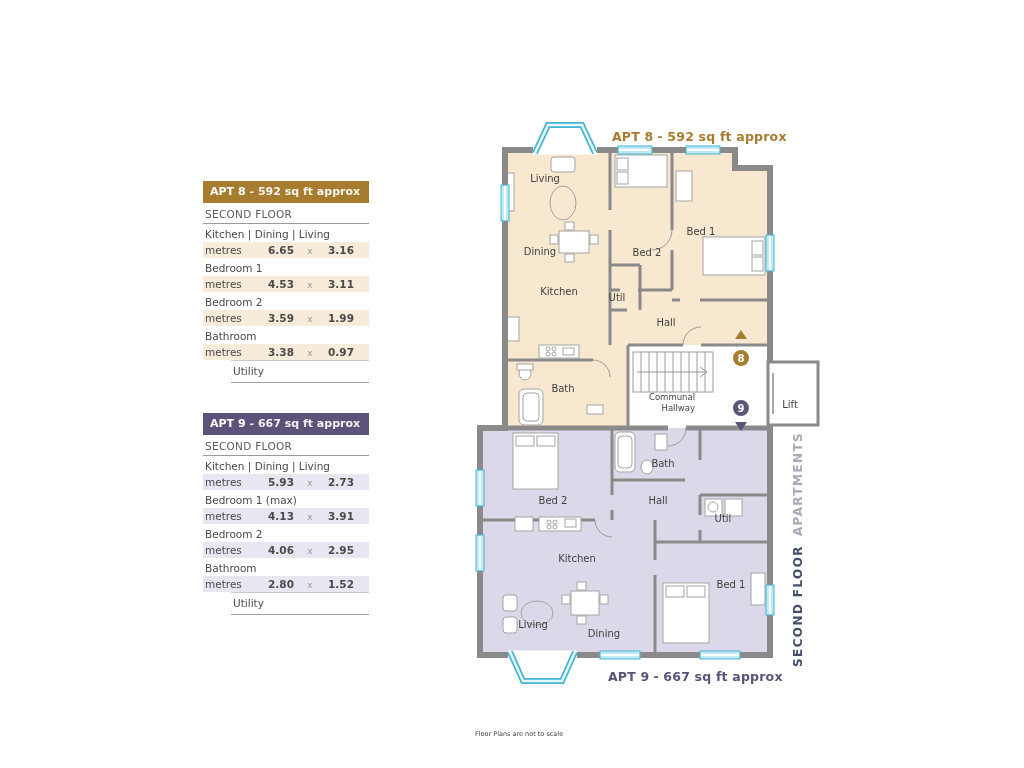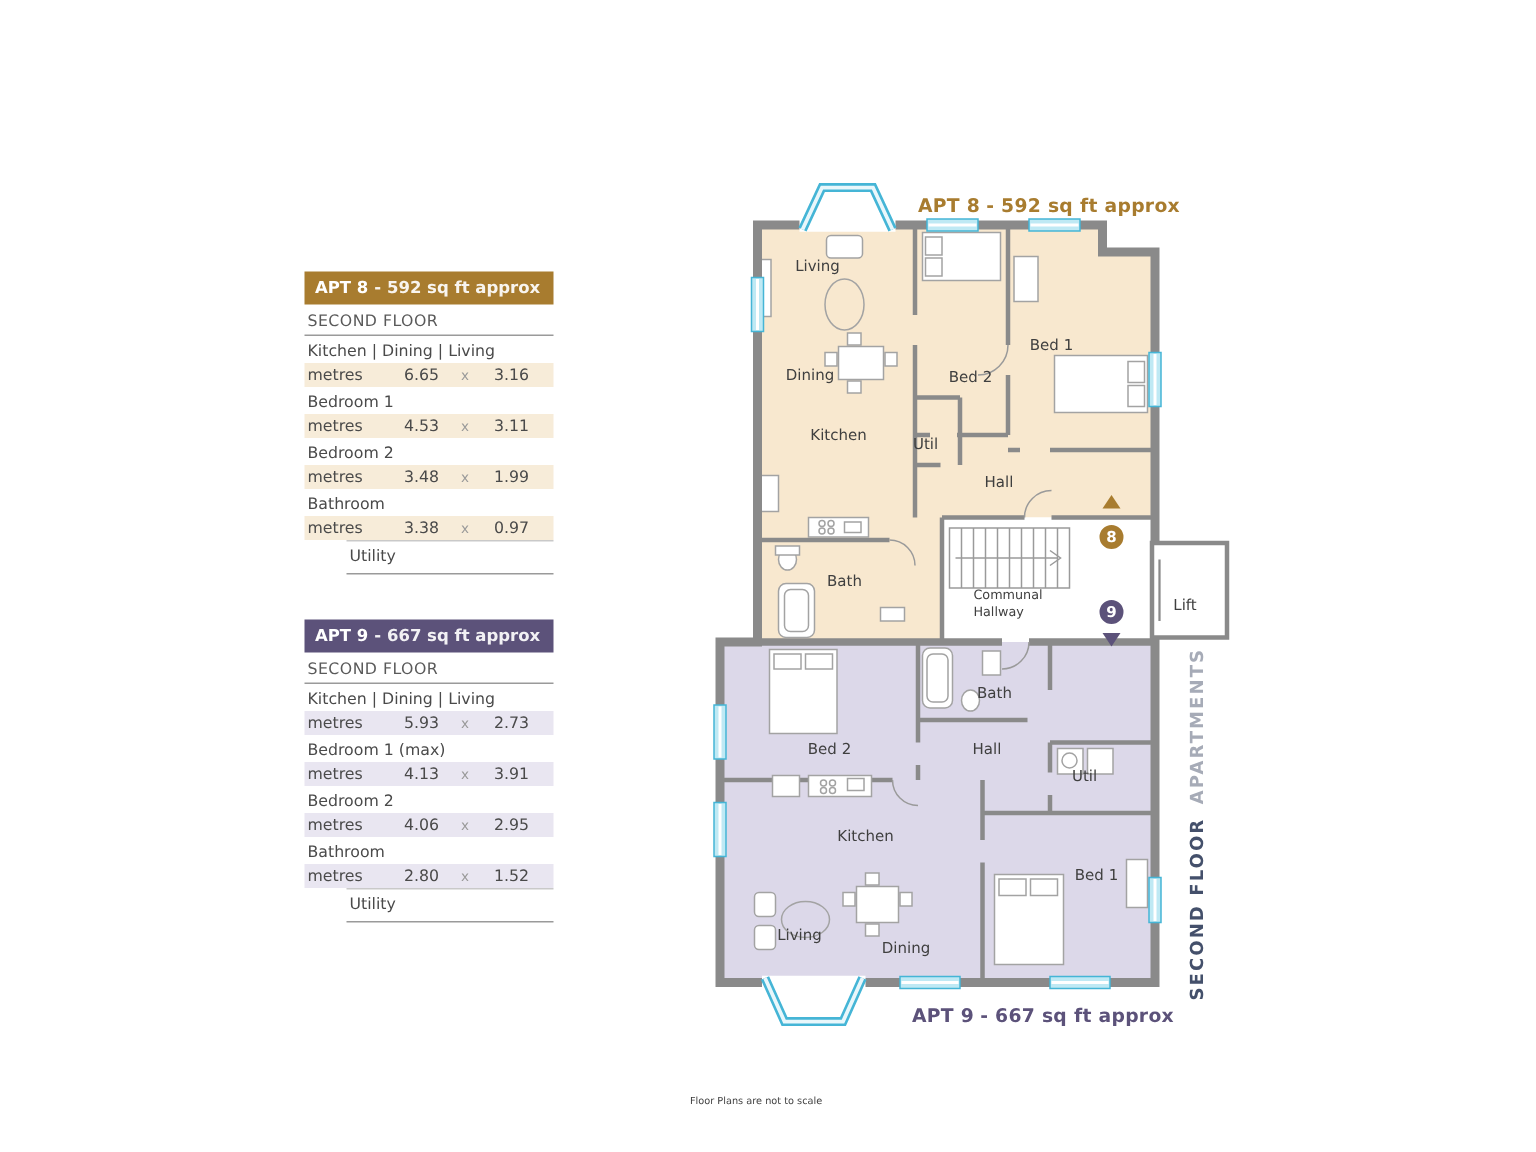--- a/index.html
+++ b/index.html
@@ -14,43 +14,43 @@
   .spec-header .main{font-weight:bold;margin-right:4px;}
   .spec-header .sub{font-weight:bold;opacity:.92;}
   .apt8 .spec-header{background:#a87c2f;}
   .apt9 .spec-header{background:#5c527a;}
   .spec-floor{padding:5px 2px 3px;color:#5a5a5a;border-bottom:1px solid #9a9a9a;letter-spacing:.3px;}
   .row-name{padding:4px 2px 2px;}
   .row-dims{display:flex;align-items:flex-end;padding:2px 2px;}
   .apt8 .row-dims{background:#f7ecd9;}
   .apt9 .row-dims{background:#e9e6f1;}
   .row-dims .u{width:58px;}
-  .row-dims .a{width:36px;text-align:center;}
+  .row-dims .a{width:36px;text-align:center;font-weight:bold;}
   .row-dims .sep{width:22px;text-align:center;color:#999;font-size:9px;}
-  .row-dims .b{width:40px;text-align:center;}
+  .row-dims .b{width:40px;text-align:center;font-weight:bold;}
   .row-footer{padding:4px 2px 5px;border-top:1px solid #c9c9c9;border-bottom:1px solid #9a9a9a;margin-left:28px;}
 
   
   .plan-title{position:absolute;font-size:12.5px;font-weight:bold;letter-spacing:.2px;white-space:nowrap;}
   .plan-title .main{margin-right:4px;}
   .apt8-title{left:612px;top:129px;color:#a87c2f;}
   .apt9-title{left:608px;top:669px;color:#5c527a;}
   .room-label{position:absolute;transform:translate(-50%,-50%);font-size:10px;color:#3f3f3f;white-space:nowrap;}
-  .communal-label{position:absolute;transform:translate(-50%,-50%);font-size:8.5px;color:#3f3f3f;text-align:left;line-height:1.25;}
+  .communal-label{position:absolute;transform:translate(-50%,-50%);font-size:8.5px;color:#3f3f3f;text-align:right;line-height:1.25;}
   .badge{position:absolute;width:20px;height:20px;border-radius:50%;border:2px solid #fff;box-sizing:border-box;
          color:#fff;font-size:10px;font-weight:bold;display:flex;align-items:center;justify-content:center;}
   .badge-8{left:731px;top:348px;background:#a87c2f;}
   .badge-9{left:731px;top:398px;background:#5c527a;}
   .tri{position:absolute;width:0;height:0;}
   .tri-up{left:735px;top:330px;border-left:6px solid transparent;border-right:6px solid transparent;border-bottom:9px solid #a87c2f;}
   .tri-down{left:735px;top:422px;border-left:6px solid transparent;border-right:6px solid transparent;border-top:9px solid #5c527a;}
   .side-text{position:absolute;left:685px;top:541px;width:232px;height:20px;text-align:center;transform:rotate(-90deg);
              font-size:12px;font-weight:bold;letter-spacing:1.4px;color:#44506b;white-space:nowrap;}
   .side-text .light{color:#a6abb7;margin-left:9px;}
-  .disclaimer{position:absolute;left:460px;top:730px;font-size:6.5px;color:#3f3f3f;}
+  .disclaimer{position:absolute;left:475px;top:730px;font-size:6.5px;color:#3f3f3f;}
   .plan-svg{position:absolute;left:455px;top:105px;}
 </style>
 </head>
 <body>
 
 <div class="canvas">
 
   <div class="spec-table apt8">
     <div class="spec-header">
       <span class="main">APT 8</span><span class="sub">- 592 sq ft approx</span>
@@ -67,21 +67,21 @@
     <div class="row-name">Bedroom 1</div>
     <div class="row-dims">
       <span class="u">metres</span>
       <span class="a">4.53</span>
       <span class="sep">x</span>
       <span class="b">3.11</span>
     </div>
     <div class="row-name">Bedroom 2</div>
     <div class="row-dims">
       <span class="u">metres</span>
-      <span class="a">3.48</span>
+      <span class="a">3.59</span>
       <span class="sep">x</span>
       <span class="b">1.99</span>
     </div>
     <div class="row-name">Bathroom</div>
     <div class="row-dims">
       <span class="u">metres</span>
       <span class="a">3.38</span>
       <span class="sep">x</span>
       <span class="b">0.97</span>
     </div>

